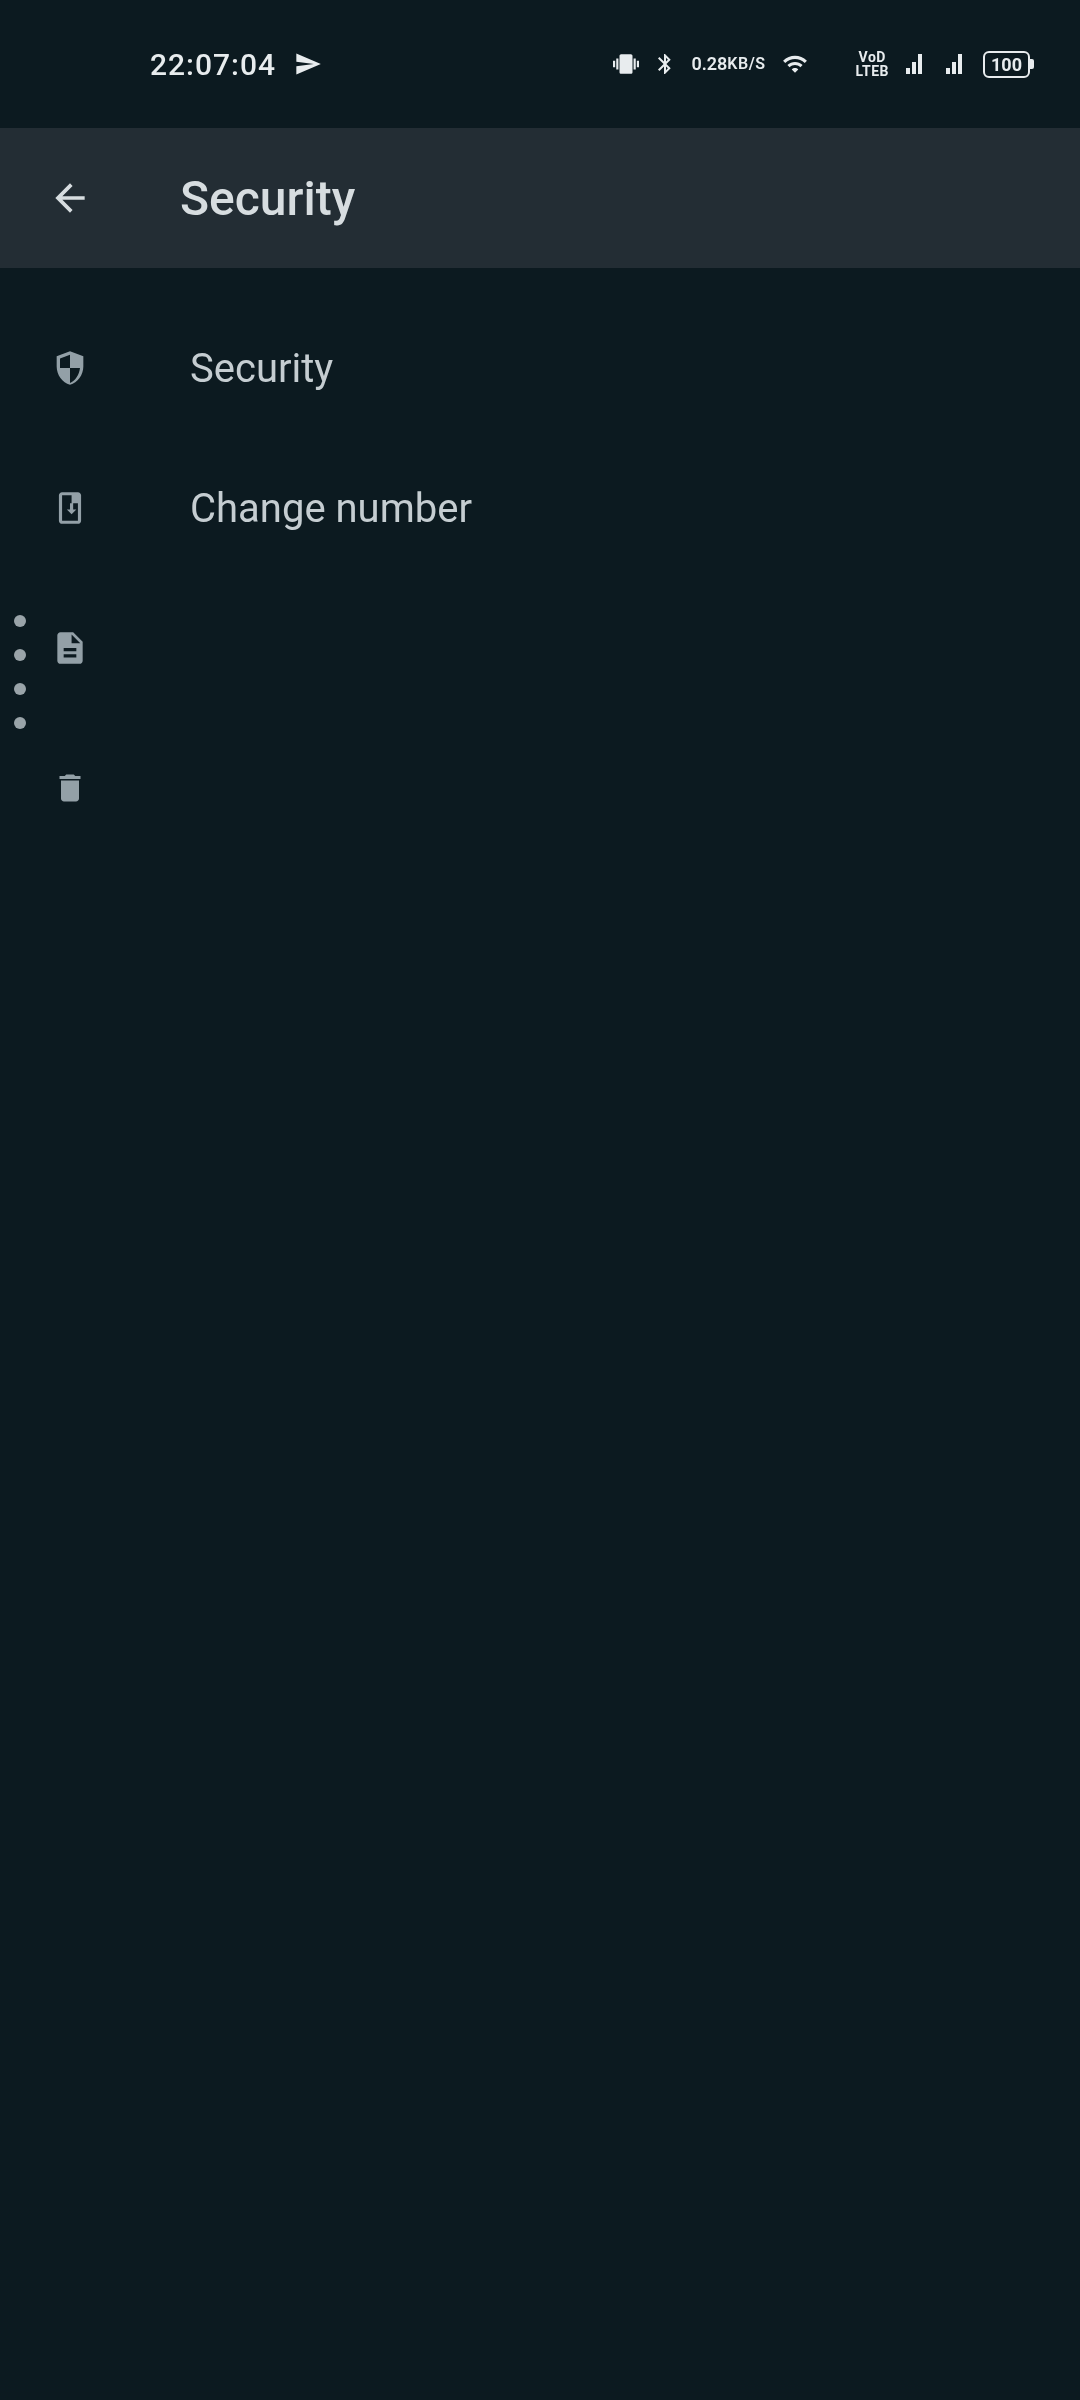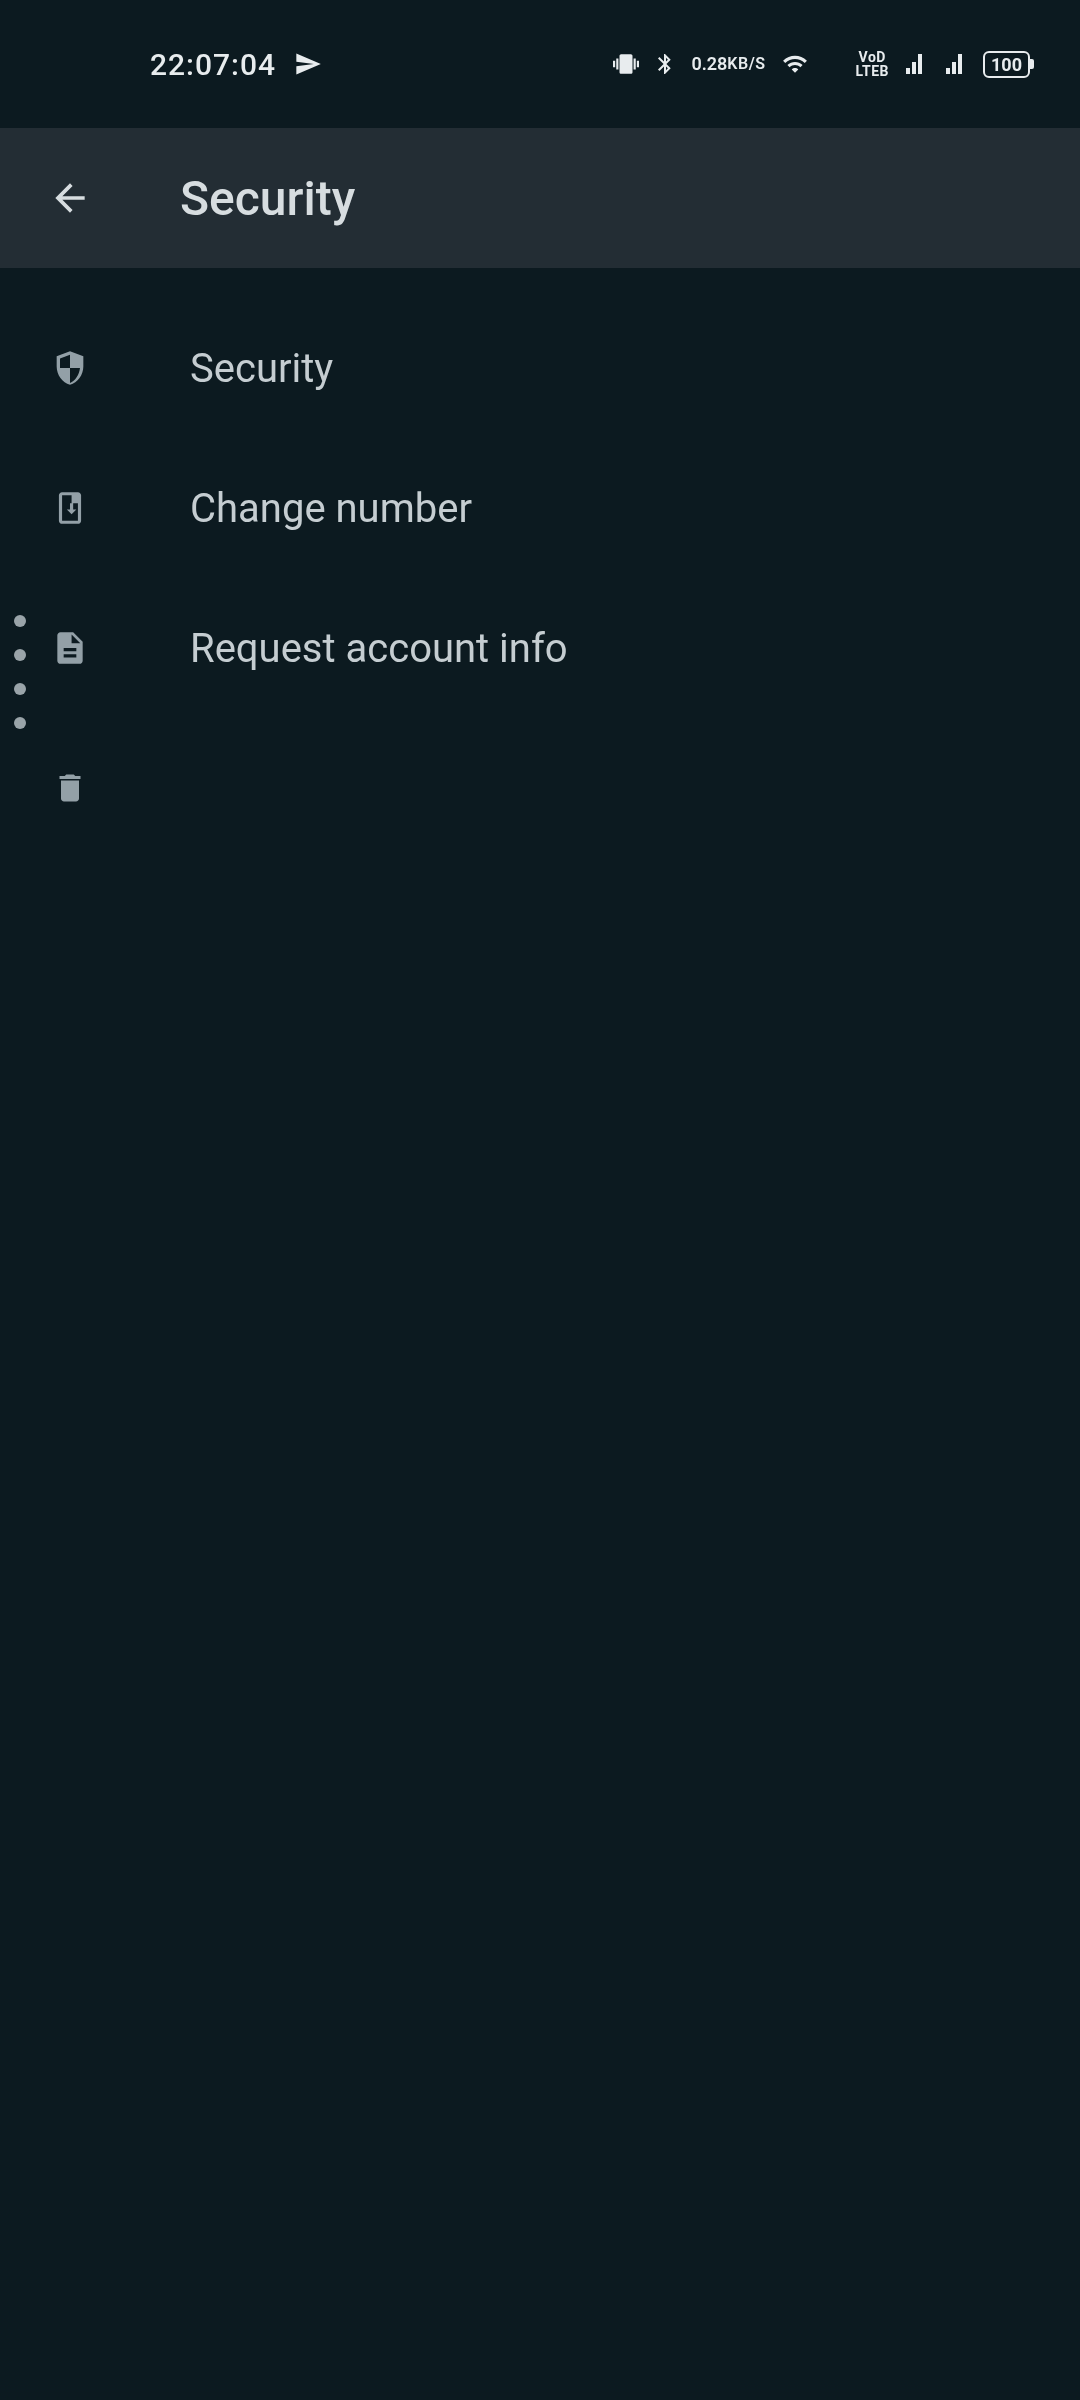--- a/index.html
+++ b/index.html
@@ -257,21 +257,20 @@
     </span>
     <span class="item-label">Change number</span>
   </div>
 
   <div class="list-item">
     <span class="item-icon">
       <svg width="38" height="38" viewBox="0 0 24 24">
           <path d="M14 2H6c-1.1 0-2 .9-2 2v16c0 1.1.9 2 2 2h12c1.1 0 2-.9 2-2V8l-6-6zm2 16H8v-2h8v2zm0-4H8v-2h8v2zm-3-5V3.5L18.5 9H13z"></path>
         </svg>
     </span>
-    <span class="item-label">Request account info</span>
   </div>
 
   <div class="list-item">
     <span class="item-icon">
       <svg width="36" height="36" viewBox="0 0 24 24">
           <path d="M6 19c0 1.1.9 2 2 2h8c1.1 0 2-.9 2-2V7H6v12zM19 4h-3.5l-1-1h-5l-1 1H5v2h14V4z"></path>
         </svg>
     </span>
   </div>
 

